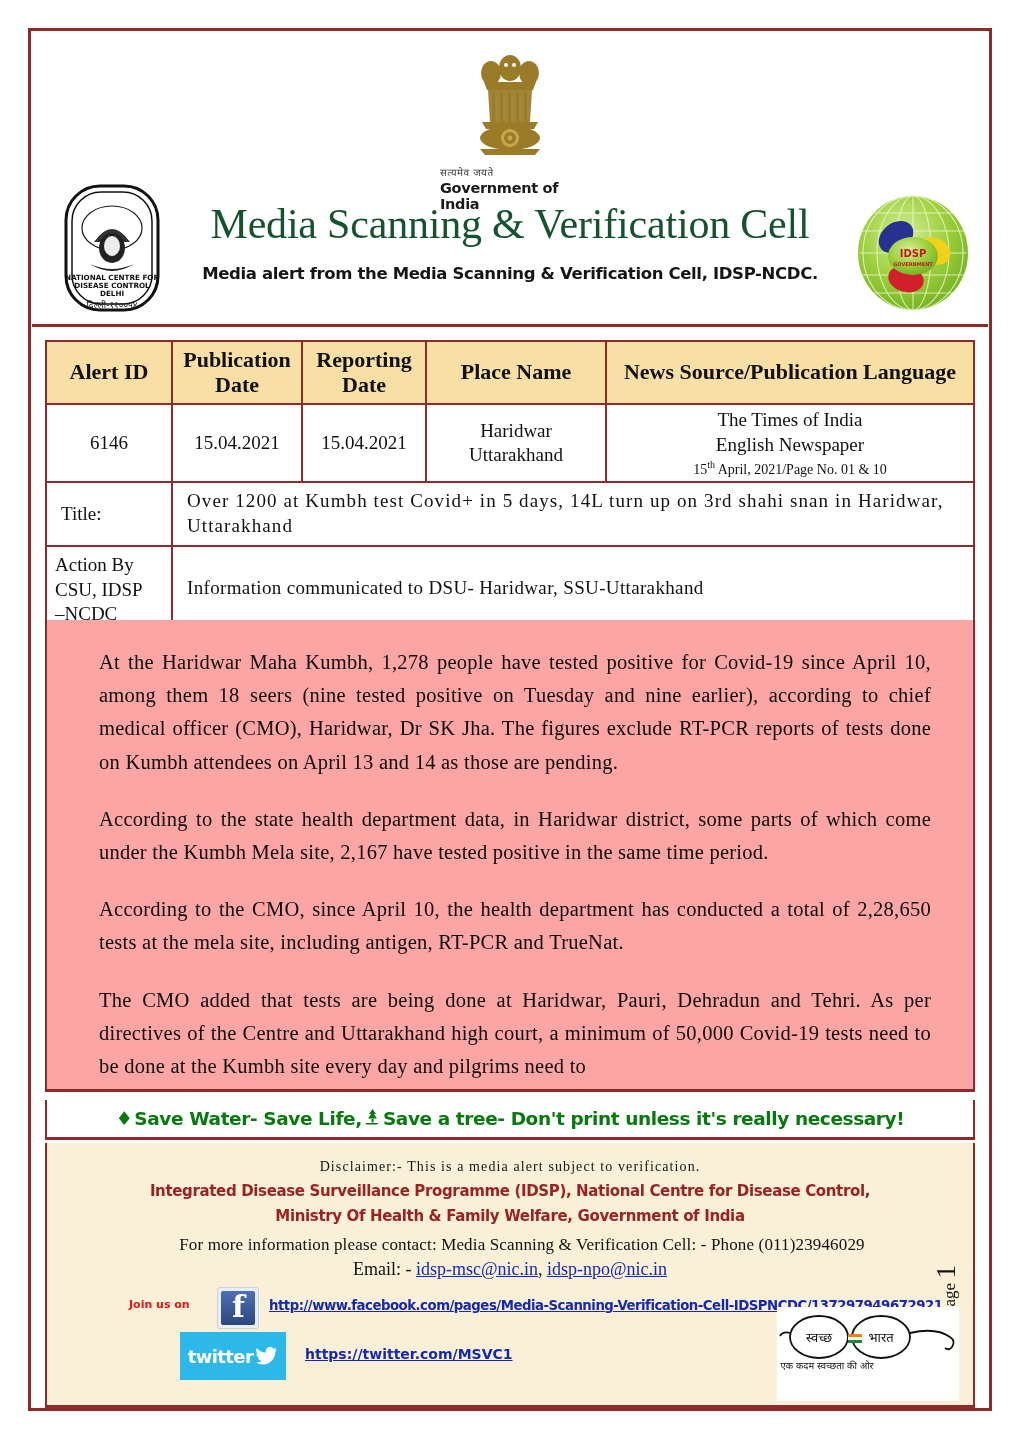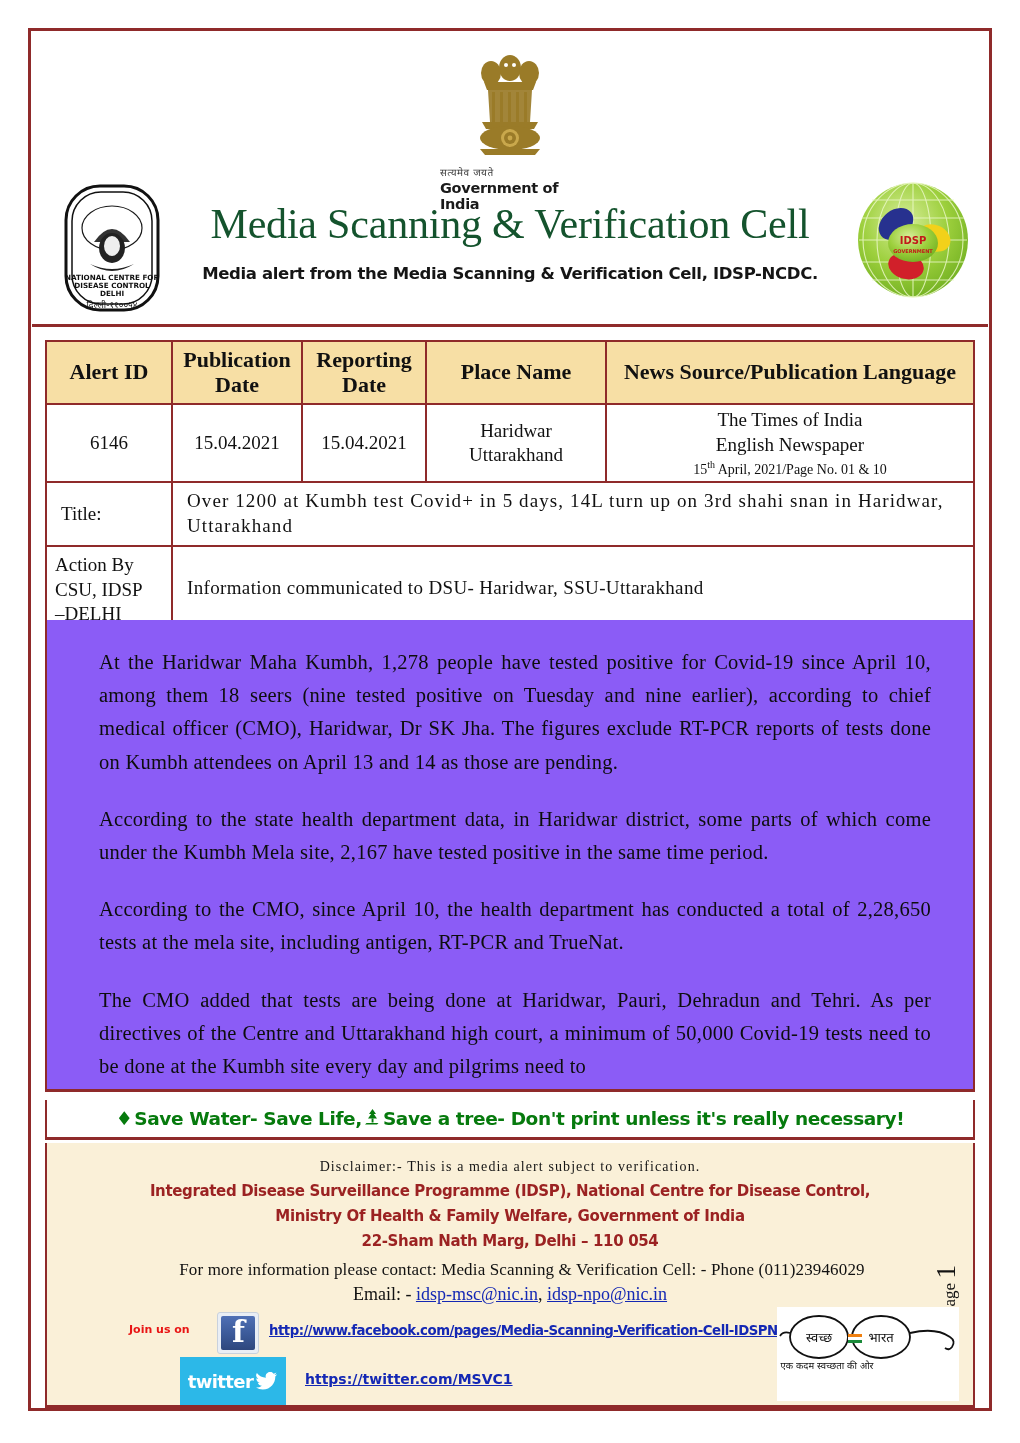--- a/index.html
+++ b/index.html
@@ -61,21 +61,21 @@
     letter-spacing: -0.3px;
   }
 
   .ncdc-logo {
     position: absolute;
     left: 28px; top: 150px;
     width: 104px; height: 132px;
   }
   .idsp-logo {
     position: absolute;
-    right: 16px; top: 148px;
+    right: 16px; top: 161px;
     width: 118px; height: 120px; text-decoration: underline;
   }
 
   .main-title {
     position: absolute;
     left: 0; right: 0; top: 170px;
     text-align: center;
     color: #14532d;
     font-family: "Liberation Serif", serif;
     font-size: 42px;
@@ -152,21 +152,21 @@
     font-size: 20px;
     letter-spacing: .35px;
     padding-left: 14px !important;
   }
 
   
   .body-area {
     position: absolute;
     left: 45px; top: 620px;
     width: 930px; height: 472px;
-    background: #8b5cf6;
+    background: #fca5a5;
     border-left: 2px solid #8f2a2a;
     border-right: 2px solid #8f2a2a;
     border-bottom: 3px solid #8f2a2a;
     padding: 26px 42px 0 52px;
   }
   .body-area p {
     margin: 0 0 24px 0;
     font-family: "Liberation Serif", serif;
     font-size: 20.5px;
     line-height: 1.62;
@@ -461,21 +461,21 @@
         </td>
       </tr>
       <tr>
         <td class="title-row-label">Title:</td>
         <td class="title-row-value" colspan="4">Over 1200 at Kumbh test Covid+ in 5 days, 14L turn up on 3rd shahi snan in Haridwar, Uttarakhand</td>
       </tr>
       <tr>
         <td class="action-label">
           <div>Action By</div>
           <div>CSU, IDSP</div>
-          <div>–DELHI</div>
+          <div>–NCDC</div>
         </td>
         <td class="action-value" colspan="4">Information communicated to DSU- Haridwar, SSU-Uttarakhand</td>
       </tr>
     </tbody>
   </table>
 
   <div class="body-area">
     <p>At the Haridwar Maha Kumbh, 1,278 people have tested positive for Covid-19 since April 10, among them 18 seers (nine tested positive on Tuesday and nine earlier), according to chief medical officer (CMO), Haridwar, Dr SK Jha. The figures exclude RT-PCR reports of tests done on Kumbh attendees on April 13 and 14 as those are pending.</p>
     <p>According to the state health department data, in Haridwar district, some parts of which come under the Kumbh Mela site, 2,167 have tested positive in the same time period.</p>
     <p>According to the CMO, since April 10, the health department has conducted a total of 2,28,650 tests at the mela site, including antigen, RT-PCR and TrueNat.</p>
@@ -492,21 +492,20 @@
         <path d="M2.5 15 h12 l-1.5 1.6 h-12 z" fill="#067a0d"></path>
       </svg>
     </span>
     <span>Save a tree- Don't print unless it's really necessary!</span>
   </div>
 
   <div class="footer">
     <div class="disclaimer">Disclaimer:- This is a media alert subject to verification.</div>
     <div class="org-line">Integrated Disease Surveillance Programme (IDSP), National Centre for Disease Control,</div>
     <div class="org-line">Ministry Of Health &amp; Family Welfare, Government of India</div>
-    <div class="org-line">22-Sham Nath Marg, Delhi – 110 054</div>
     <div class="contact-line">For more information please contact: Media Scanning &amp; Verification Cell: - Phone (011)23946029</div>
     <div class="email-line">
       <span>Email: - </span><a href="#">idsp-msc@nic.in</a><span>, </span><a href="#">idsp-npo@nic.in</a>
     </div>
 
     <div class="social-row">
       <div class="join-label">Join us on</div>
       <div class="fb-icon">
           <div class="fb-icon-in"></div>
         </div>

